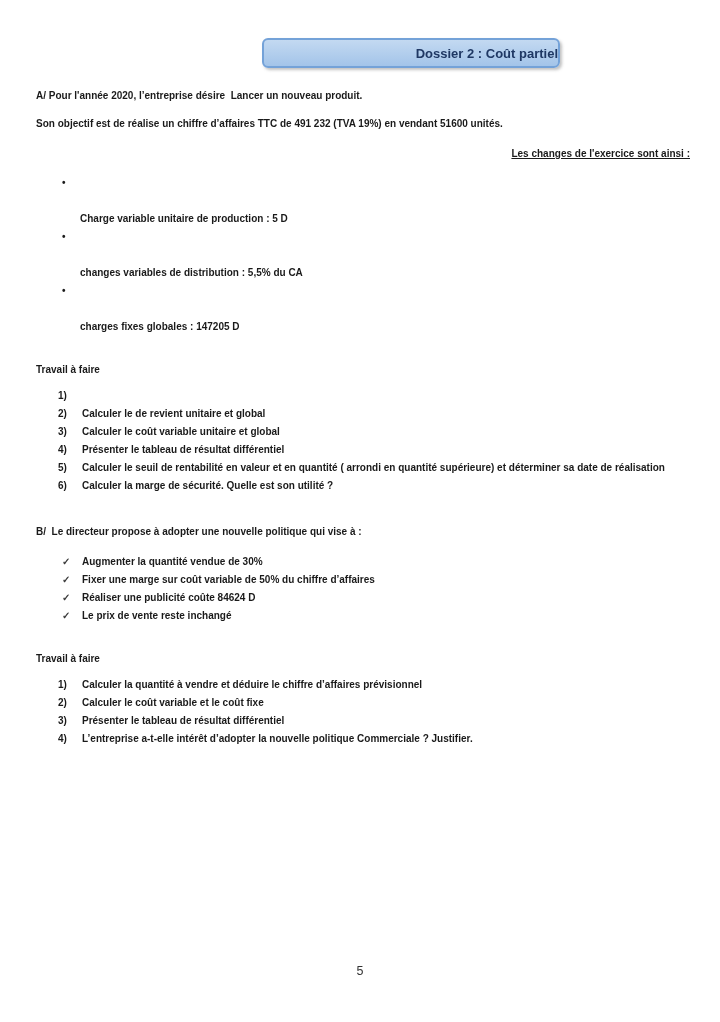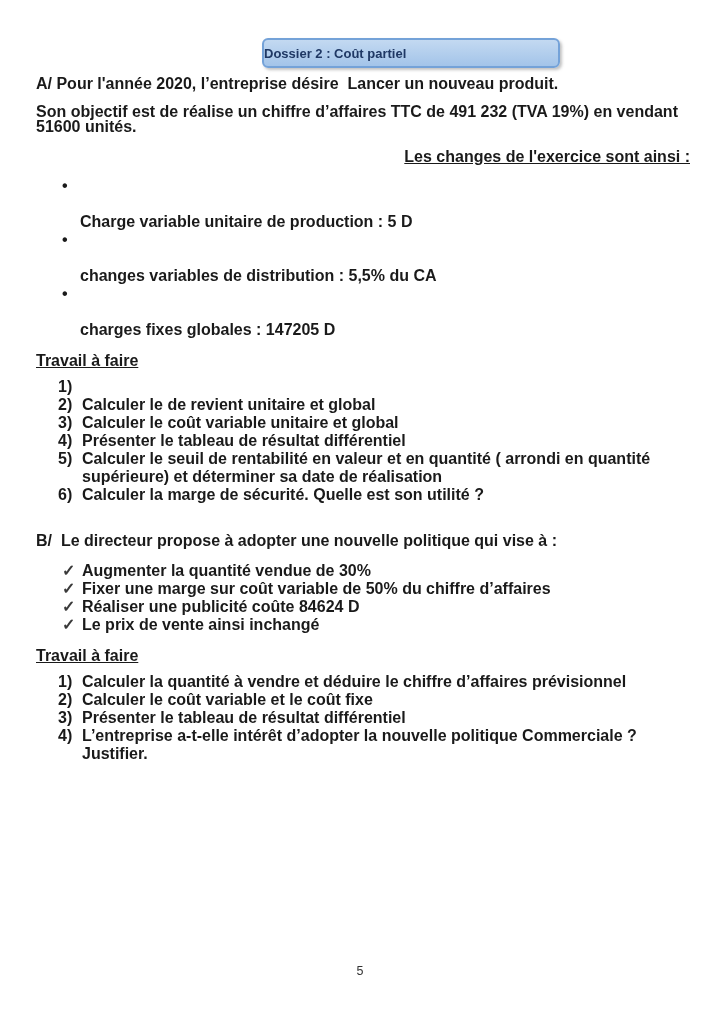--- a/index.html
+++ b/index.html
@@ -22,54 +22,54 @@
     left: 262px;
     top: 38px;
     width: 294px;
     height: 26px;
     border: 2px solid var(--header-border, #74a2d8);
     border-radius: 6px;
     background: linear-gradient(to bottom, var(--header-fill-top, #c3d9f1), var(--header-fill-bottom, #a3c4e9));
     box-shadow: 2px 2px 3px rgba(120,120,120,0.45);
     display: flex;
     align-items: center;
-    justify-content: flex-start;
+    justify-content: flex-end;
   }
   .header-box .title {
     color: var(--header-text, #1f3864);
     font-size: 13px;
     white-space: pre-wrap;
   }
   .content {
     position: absolute;
     left: 36px;
     right: 30px;
-    top: 76px;
-    font-size: 16px;
+    top: 88px;
+    font-size: 10px;
     line-height: 15px;
   }
   .para { margin: 0; white-space: pre-wrap; }
   .para.objective { margin-top: 13px; }
   .para.underlined { margin-top: 15px; text-decoration: underline; text-align: right; }
   .para.section-b { margin-top: 29px; }
 
   .blist { margin-top: 13px; }
   .blist .row {
     display: flex;
     line-height: 18px;
   }
   .blist .marker {
     width: 18px;
     margin-left: 26px;
     flex: 0 0 auto;
     text-align: left;
   }
   .blist .txt { white-space: pre-wrap; margin-top: 36px; }
 
-  .work-heading { margin-top: 14px; text-decoration: underline; }
+  .work-heading { margin-top: 26px; }
 
   .olist { margin-top: 10px; }
   .olist .row {
     display: flex;
     line-height: 18px;
   }
   .olist .num {
     width: 24px;
     margin-left: 22px;
     flex: 0 0 auto;
@@ -170,21 +170,21 @@
       <div class="row">
         <span class="marker">✓</span>
         <span class="txt">Fixer une marge sur coût variable de 50% du chiffre d’affaires</span>
       </div>
       <div class="row">
         <span class="marker">✓</span>
         <span class="txt">Réaliser une publicité coûte 84624 D</span>
       </div>
       <div class="row">
         <span class="marker">✓</span>
-        <span class="txt">Le prix de vente ainsi inchangé</span>
+        <span class="txt">Le prix de vente reste inchangé</span>
       </div>
     </div>
 
     <p class="para work-heading">Travail à faire</p>
 
     <div class="olist">
       <div class="row">
         <span class="num">1)</span>
         <span class="txt">Calculer la quantité à vendre et déduire le chiffre d’affaires prévisionnel</span>
       </div>

